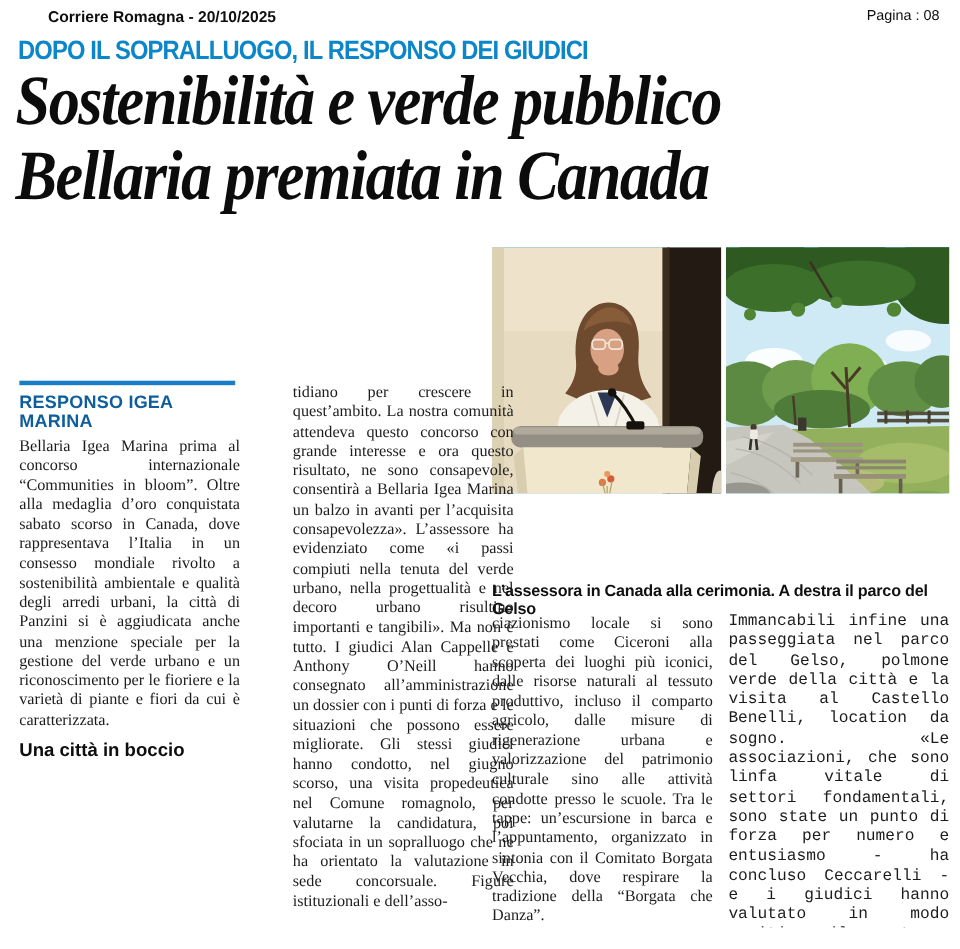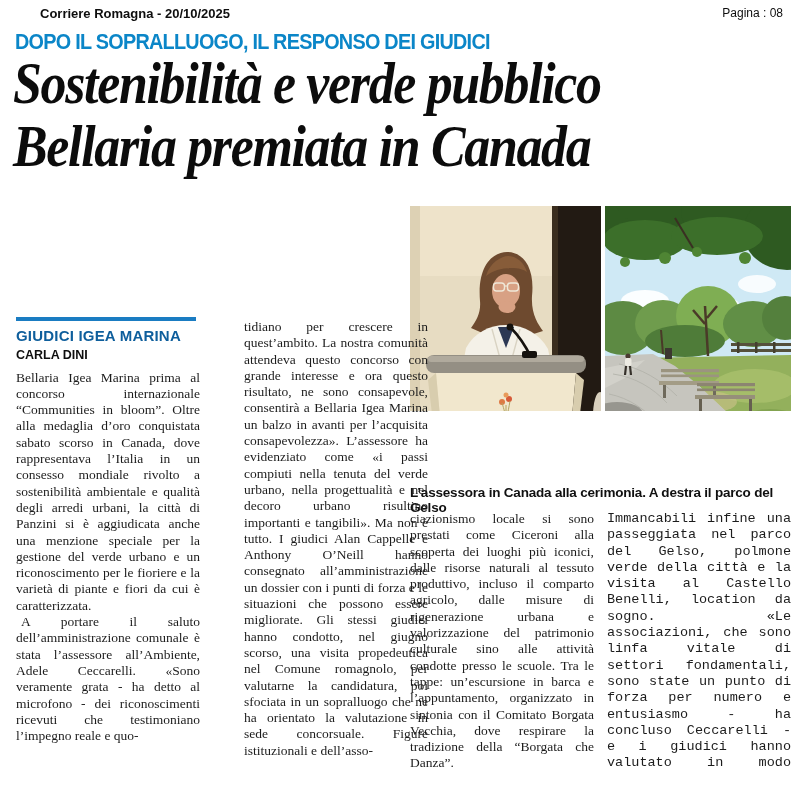--- a/index.html
+++ b/index.html
@@ -190,24 +190,23 @@
       <ellipse cx="62" cy="224" rx="52" ry="16" fill="#6f6e66" opacity="0.6"></ellipse>
       <ellipse cx="170" cy="260" rx="26" ry="12" fill="#6f6e66" opacity="0.55"></ellipse>
       <ellipse cx="12" cy="208" rx="26" ry="12" fill="#787770" opacity="0.6"></ellipse>
     </svg>
   </div>
 
   <div class="caption">L’assessora in Canada alla cerimonia. A destra il parco del Gelso</div>
 
   <div class="col" id="col1">
     <div class="rule"></div>
-    <div class="section-label">GIUDICI IGEA MARINA</div>
-    <div class="byline">CARLA DINI</div>
+    <div class="section-label">RESPONSO IGEA MARINA</div>
     <p>Bellaria Igea Marina prima al concorso internazionale “Communities in bloom”. Oltre alla medaglia d’oro conquistata sabato scorso in Canada, dove rappresentava l’Italia in un consesso mondiale rivolto a sostenibilità ambientale e qualità degli arredi urbani, la città di Panzini si è aggiudicata anche una menzione speciale per la gestione del verde urbano e un riconoscimento per le fioriere e la varietà di piante e fiori da cui è caratterizzata.</p>
-    <p class="indent">A portare il saluto dell’amministrazione comunale è stata l’assessore all’Ambiente, Adele Ceccarelli. «Sono veramente grata - ha detto al microfono - dei riconoscimenti ricevuti che testimoniano l’impegno reale e quo-</p>
+    <div class="crosshead">Una città in boccio</div>
   </div>
 
   <div class="col" id="col2">
     <p>tidiano per crescere in quest’ambito. La nostra comunità attendeva questo concorso con grande interesse e ora questo risultato, ne sono consapevole, consentirà a Bellaria Igea Marina un balzo in avanti per l’acquisita consapevolezza». L’assessore ha evidenziato come «i passi compiuti nella tenuta del verde urbano, nella progettualità e nel decoro urbano risultino importanti e tangibili». Ma non è tutto. I giudici Alan Cappelle e Anthony O’Neill hanno consegnato all’amministrazione un dossier con i punti di forza e le situazioni che possono essere migliorate. Gli stessi giudici hanno condotto, nel giugno scorso, una visita propedeutica nel Comune romagnolo, per valutarne la candidatura, poi sfociata in un sopralluogo che ne ha orientato la valutazione in sede concorsuale. Figure istituzionali e dell’asso-</p>
   </div>
 
   <div class="col" id="col3">
     <p>ciazionismo locale si sono prestati come Ciceroni alla scoperta dei luoghi più iconici, dalle risorse naturali al tessuto produttivo, incluso il comparto agricolo, dalle misure di rigenerazione urbana e valorizzazione del patrimonio culturale sino alle attività condotte presso le scuole. Tra le tappe: un’escursione in barca e l’appuntamento, organizzato in sintonia con il Comitato Borgata Vecchia, dove respirare la tradizione della “Borgata che Danza”.</p>
   </div>
 

